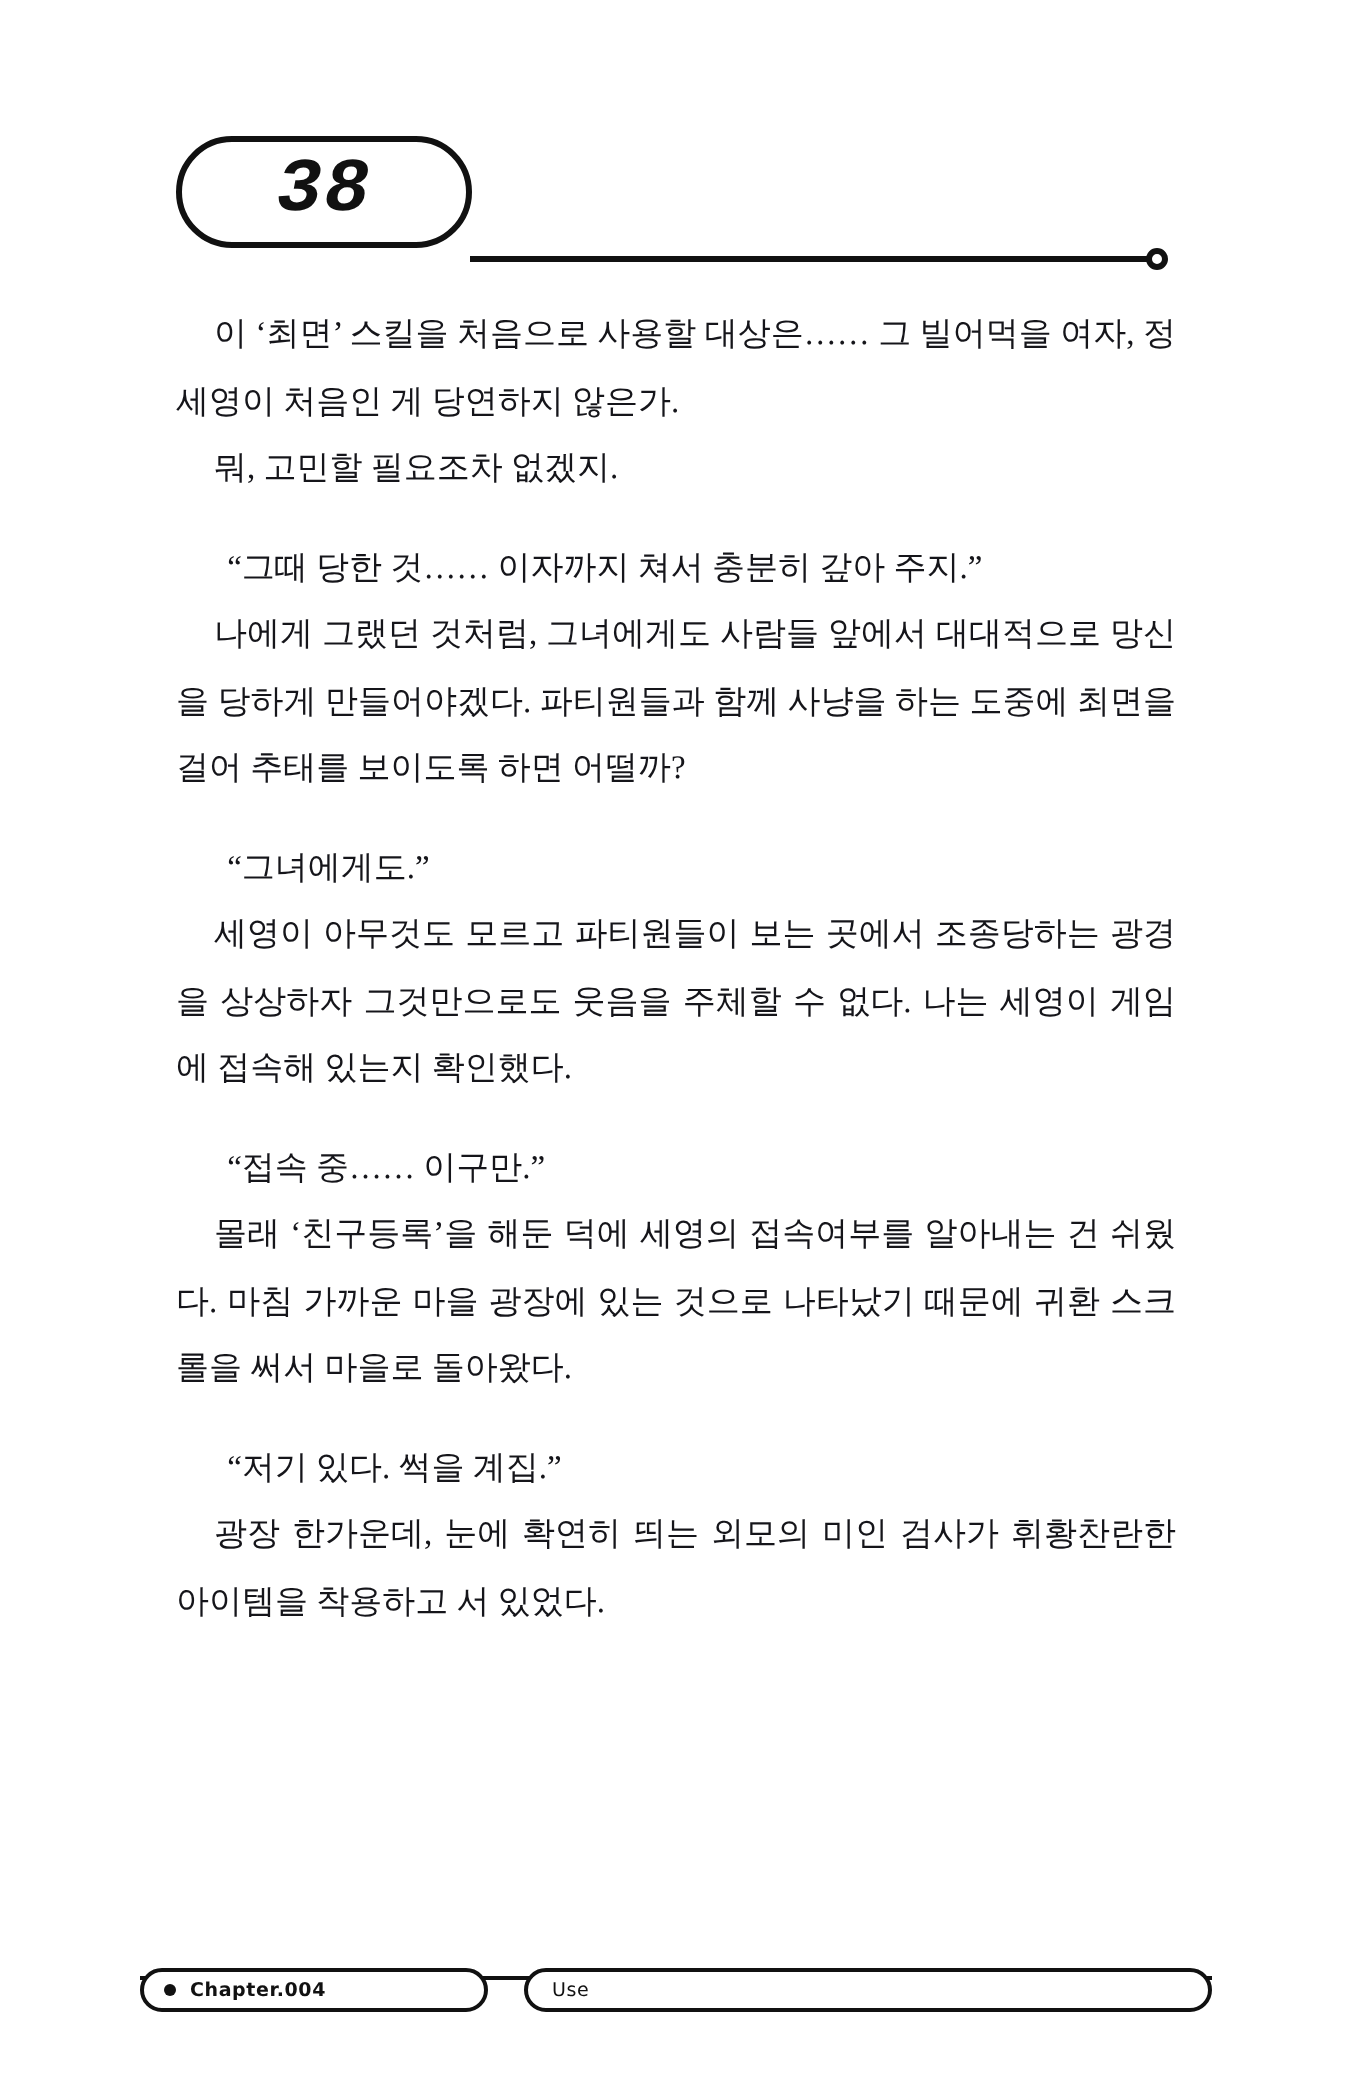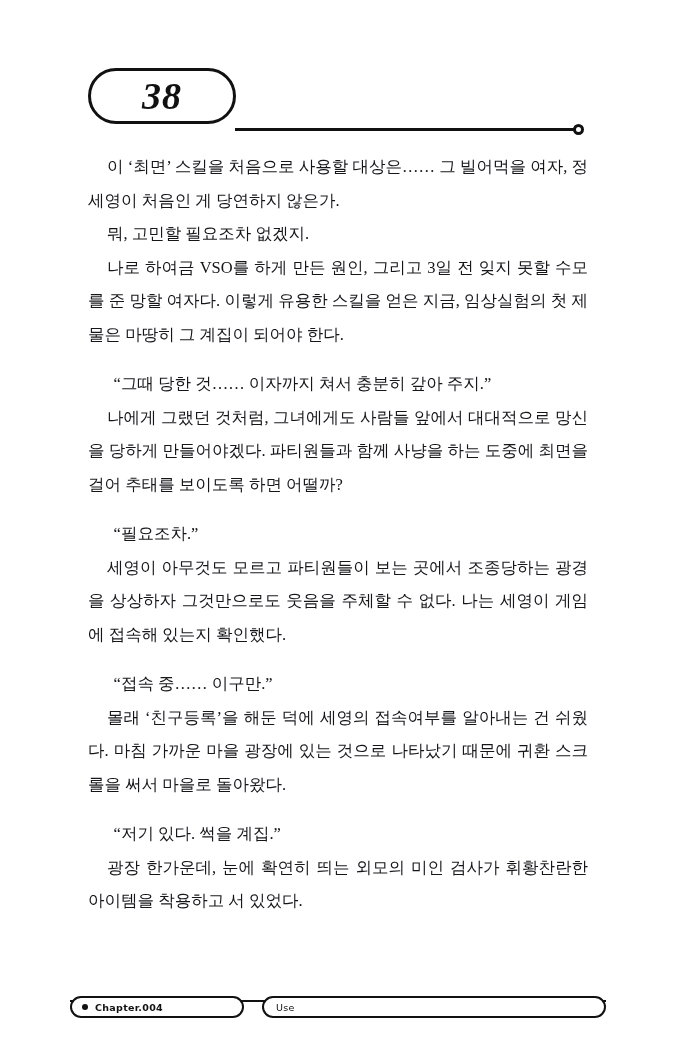--- a/index.html
+++ b/index.html
@@ -37,21 +37,21 @@
     height: 56px;
     border: 3px solid #111;
     border-radius: 28px;
     box-sizing: border-box;
     background: #fff;
   }
   .num-badge span {
     display: block;
     text-align: center;
     line-height: 50px;
-    font-family: Liberation Serif, serif;
+    font-family: Liberation Mono, monospace;
     font-style: italic;
     font-weight: bold;
     font-size: 38px;
     letter-spacing: 1px;
     color: #111;
   }
   .head-rule {
     position: absolute;
     left: 147px;
     top: 60px;
@@ -91,21 +91,21 @@
   }
   .body-text p.quote {
     text-indent: 1.55em;
     margin-top: 16px;
   }
 
   
   .footer {
     position: absolute;
     left: 0;
-    bottom: 4px;
+    bottom: 16px;
     width: 592px;
     height: 72px;
   }
   .footer-bar {
     position: absolute;
     left: 70px;
     bottom: 44px;
     width: 536px;
     height: 2px;
     background: #111;
@@ -168,24 +168,23 @@
   <div class="chapter-head">
     <div class="num-badge">
       <span>38</span>
     </div>
     <div class="head-rule"></div>
   </div>
 
   <div class="body-text">
       <p class="">이 ‘최면’ 스킬을 처음으로 사용할 대상은…… 그 빌어먹을 여자, 정세영이 처음인 게 당연하지 않은가.</p>
       <p class="">뭐, 고민할 필요조차 없겠지.</p>
-      <p class="">나로 하여금 VSO를 하게 만든 원인, 그리고 3일 전 잊지 못할 수모를 준 망할 여자다. 이렇게 유용한 스킬을 얻은 지금, 임상실험의 첫 제물은 마땅히 그 계집이 되어야 한다.</p>
       <p class="quote">“그때 당한 것…… 이자까지 쳐서 충분히 갚아 주지.”</p>
       <p class="">나에게 그랬던 것처럼, 그녀에게도 사람들 앞에서 대대적으로 망신을 당하게 만들어야겠다. 파티원들과 함께 사냥을 하는 도중에 최면을 걸어 추태를 보이도록 하면 어떨까?</p>
-      <p class="quote">“필요조차.”</p>
+      <p class="quote">“그녀에게도.”</p>
       <p class="">세영이 아무것도 모르고 파티원들이 보는 곳에서 조종당하는 광경을 상상하자 그것만으로도 웃음을 주체할 수 없다. 나는 세영이 게임에 접속해 있는지 확인했다.</p>
       <p class="quote">“접속 중…… 이구만.”</p>
       <p class="">몰래 ‘친구등록’을 해둔 덕에 세영의 접속여부를 알아내는 건 쉬웠다. 마침 가까운 마을 광장에 있는 것으로 나타났기 때문에 귀환 스크롤을 써서 마을로 돌아왔다.</p>
       <p class="quote">“저기 있다. 썩을 계집.”</p>
       <p class="">광장 한가운데, 눈에 확연히 띄는 외모의 미인 검사가 휘황찬란한 아이템을 착용하고 서 있었다.</p>
     </div>
 
   <div class="footer">
     <div class="footer-bar"></div>
     <div class="footer-left">

